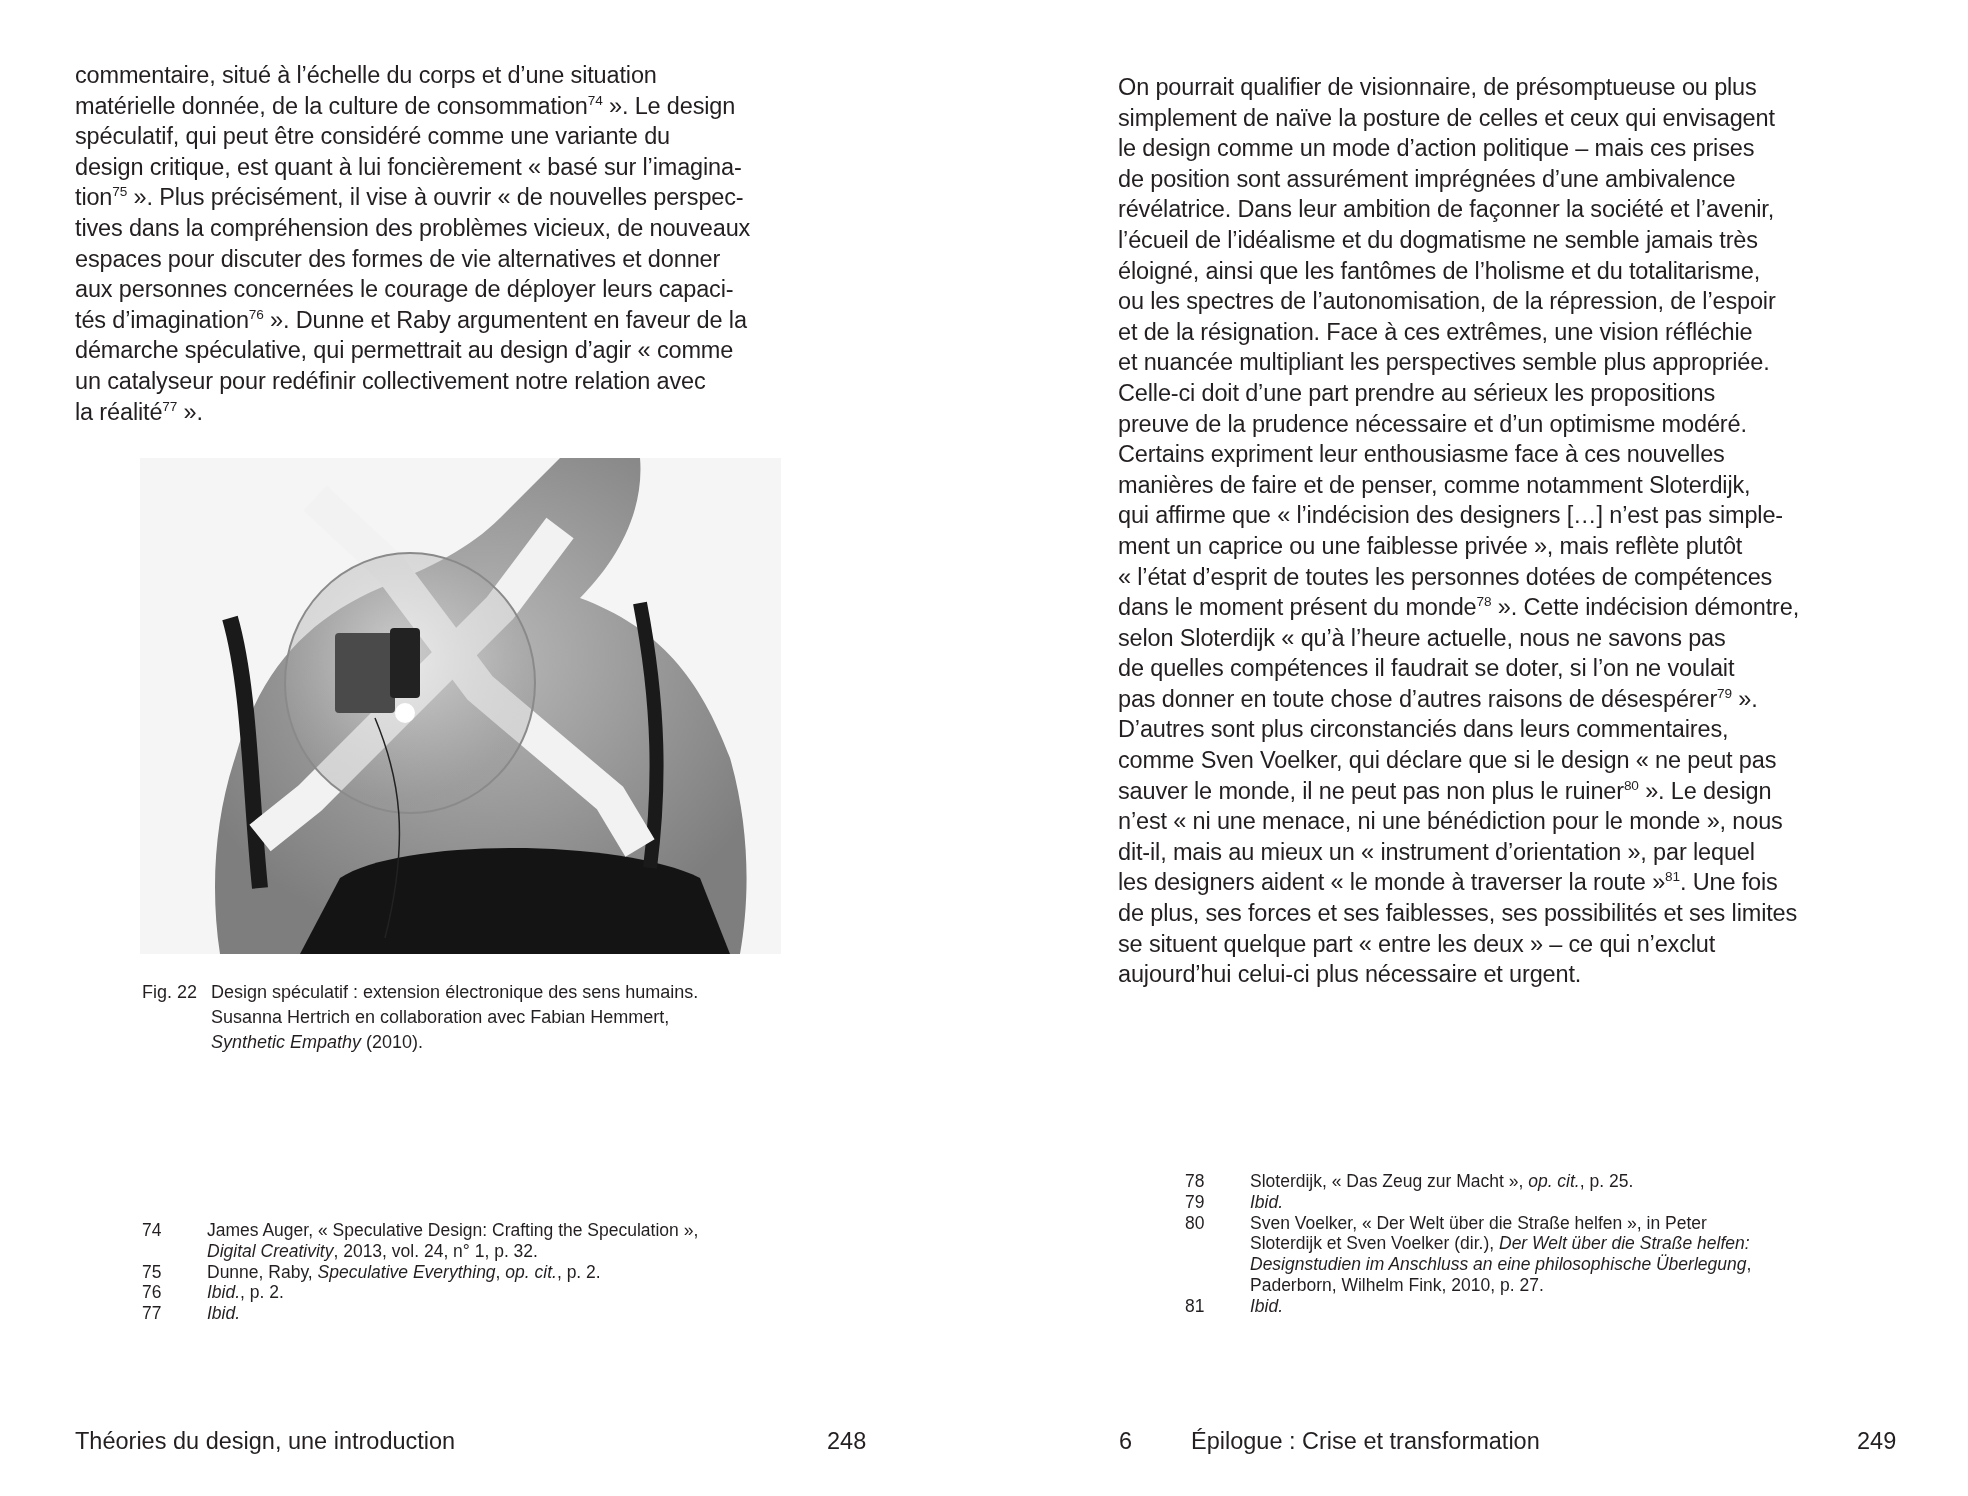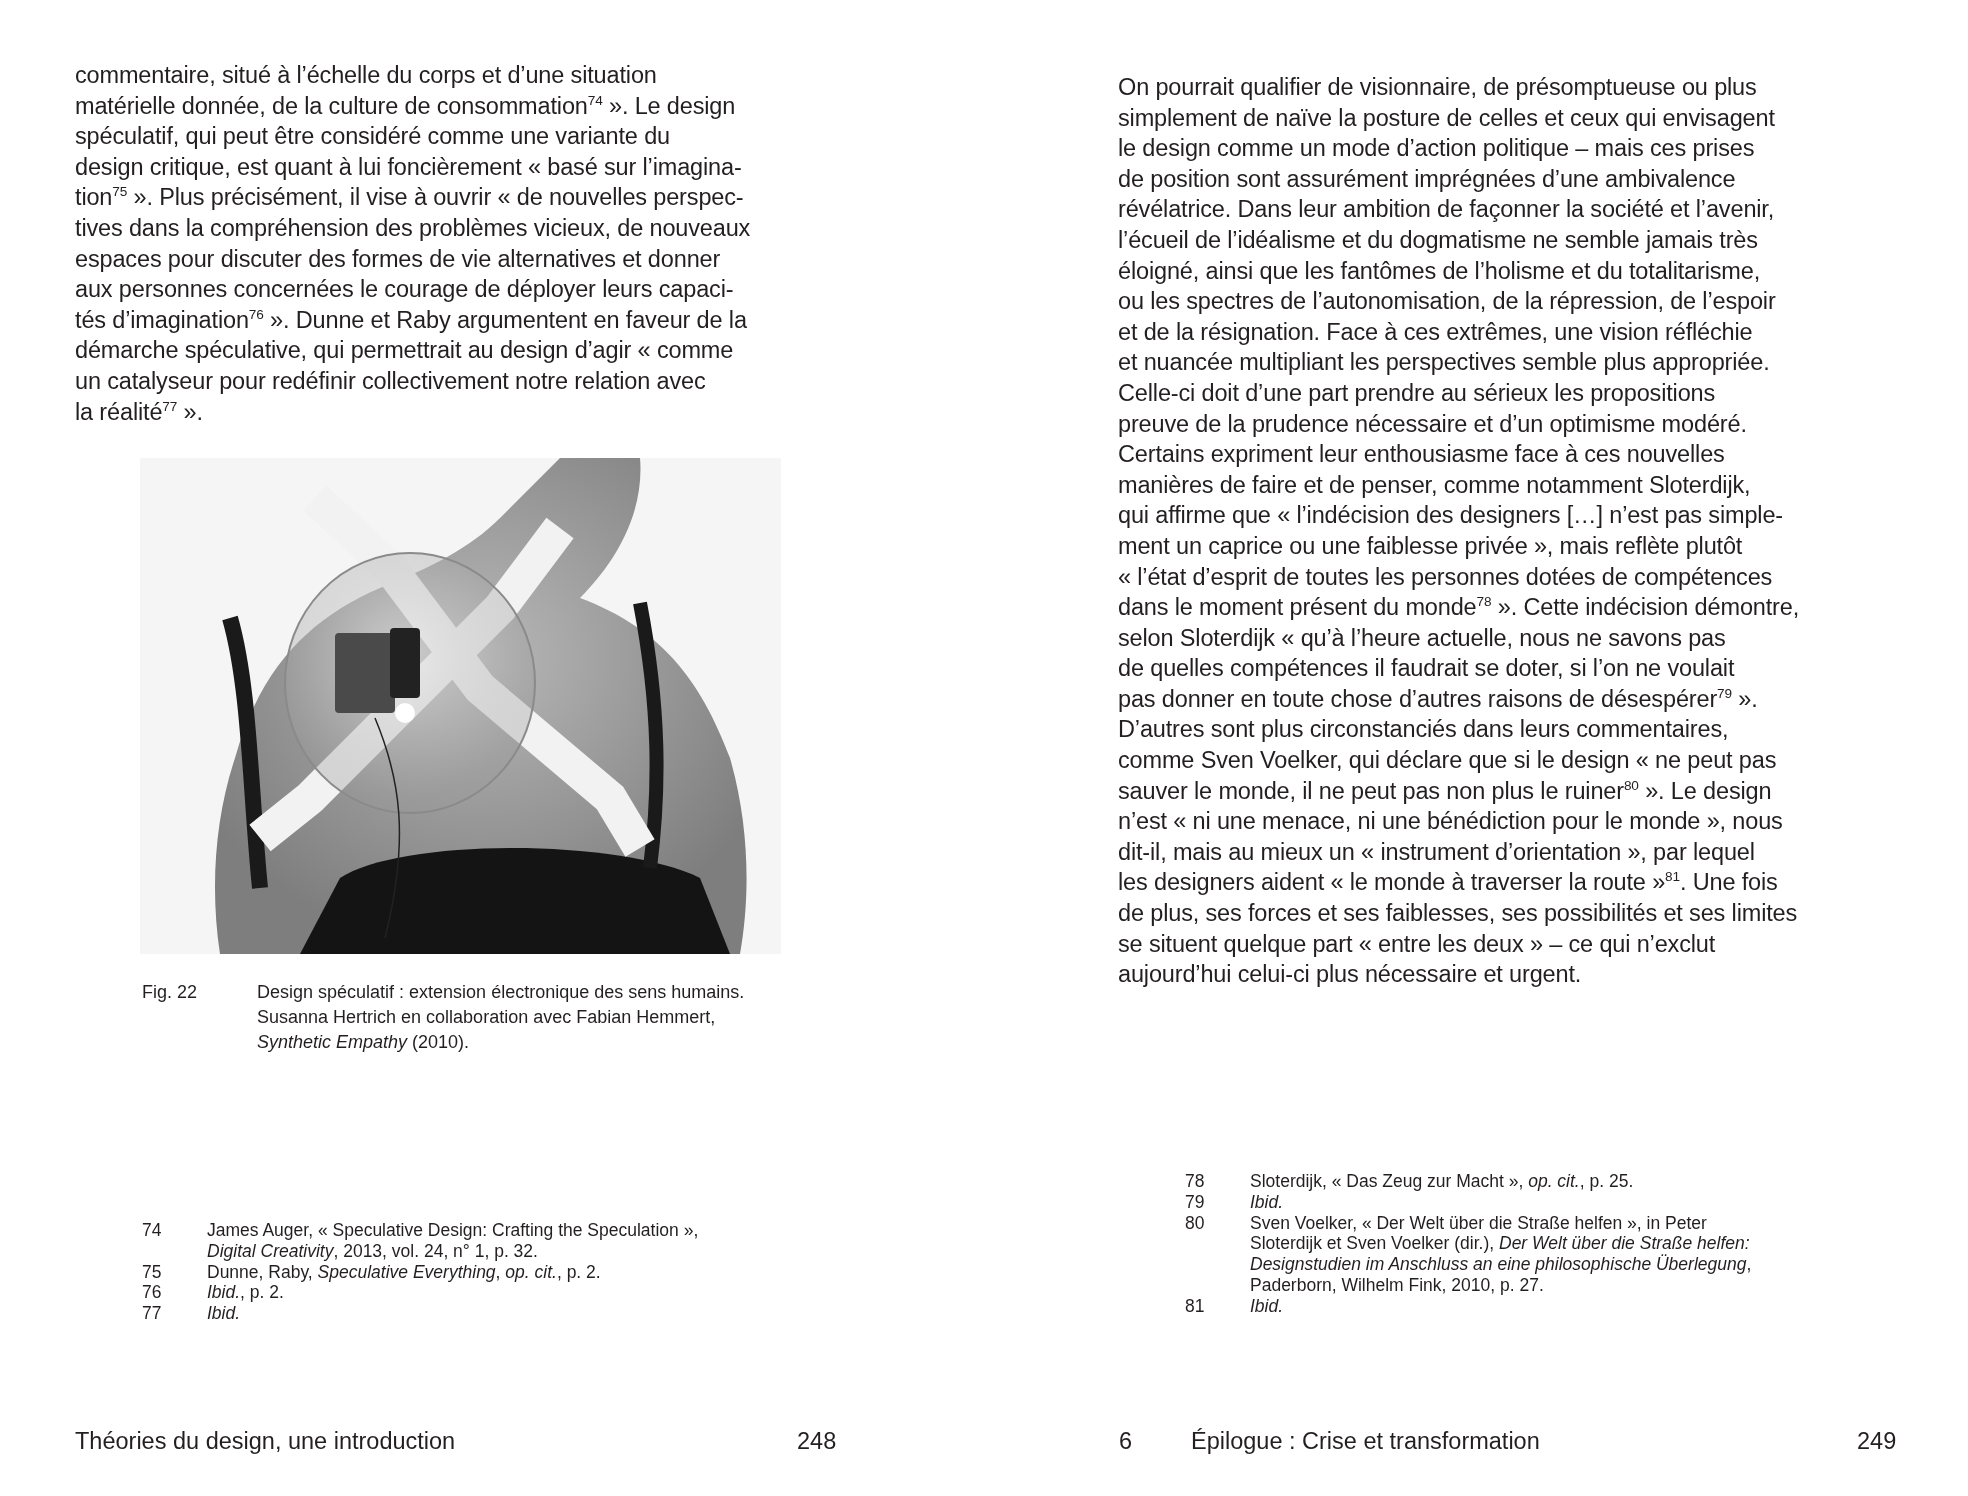--- a/index.html
+++ b/index.html
@@ -29,38 +29,38 @@
     background: #f4f4f4; overflow: hidden;
   }
   .figure-photo svg { display: block; width: 100%; height: 100%; }
 
   .caption {
     position: absolute; left: 142px; top: 980px; width: 700px;
     font-size: 18px; line-height: 25px;
   }
   .caption .fig-label { position: absolute; left: 0; top: 0; }
   .caption .cap-lines { margin-left: 69px; }
-  .caption .ln { display: block; white-space: nowrap; margin-left: 46px; }
+  .caption .ln { display: block; white-space: nowrap; }
 
   .footnotes {
     position: absolute; font-size: 17.5px; line-height: 20.8px; margin: 0; padding: 0;
     list-style: none;
   }
   .footnotes-left { left: 142px; top: 1220px; width: 720px; }
   .footnotes-right { left: 201px; top: 1171px; width: 720px; }
   .fn { display: flex; }
   .fn-num { width: 65px; flex: 0 0 65px; }
   .fn-body .ln { display: block; white-space: nowrap; }
   em, .it { font-style: italic; }
 
   .footer {
     position: absolute; top: 1426px; font-size: 23.5px; line-height: 30px; white-space: nowrap;
   }
   .footer-left-title { left: 75px; }
-  .footer-left-num { left: 797px; }
+  .footer-left-num { left: 827px; }
   .footer-right-chap { left: 135px; }
   .footer-right-title { left: 207px; }
   .footer-right-num { left: 873px; }
 </style>
 </head>
 <body>
 
 <div class="page page-left">
   <p class="body-text left-body">
       <span class="ln">commentaire, situé à l’échelle du corps et d’une situation</span>

